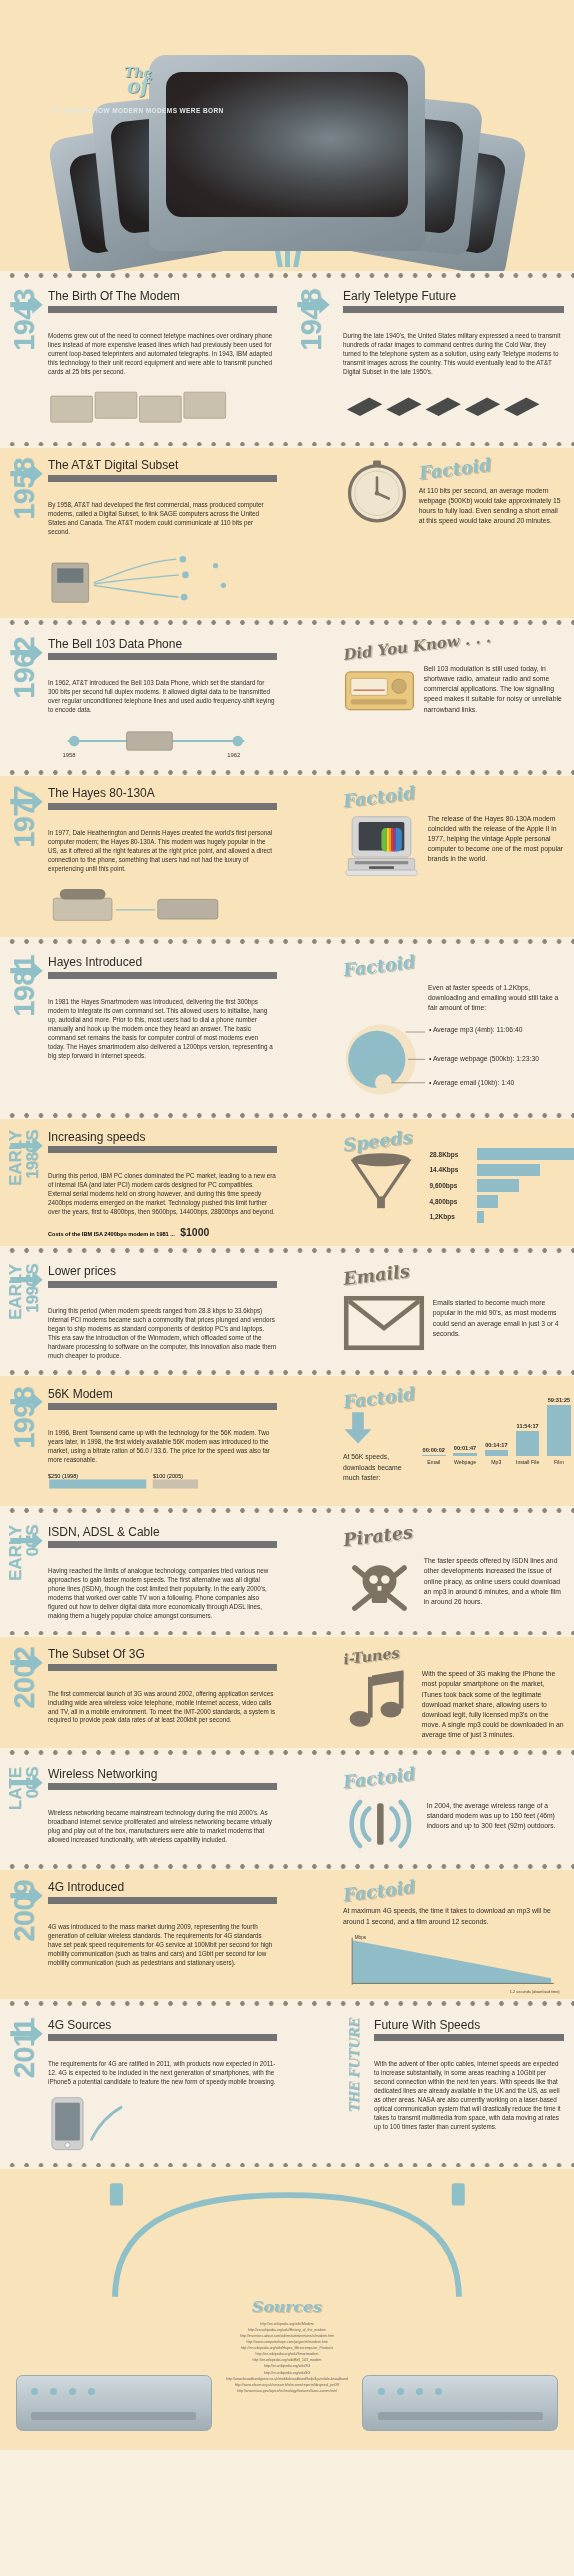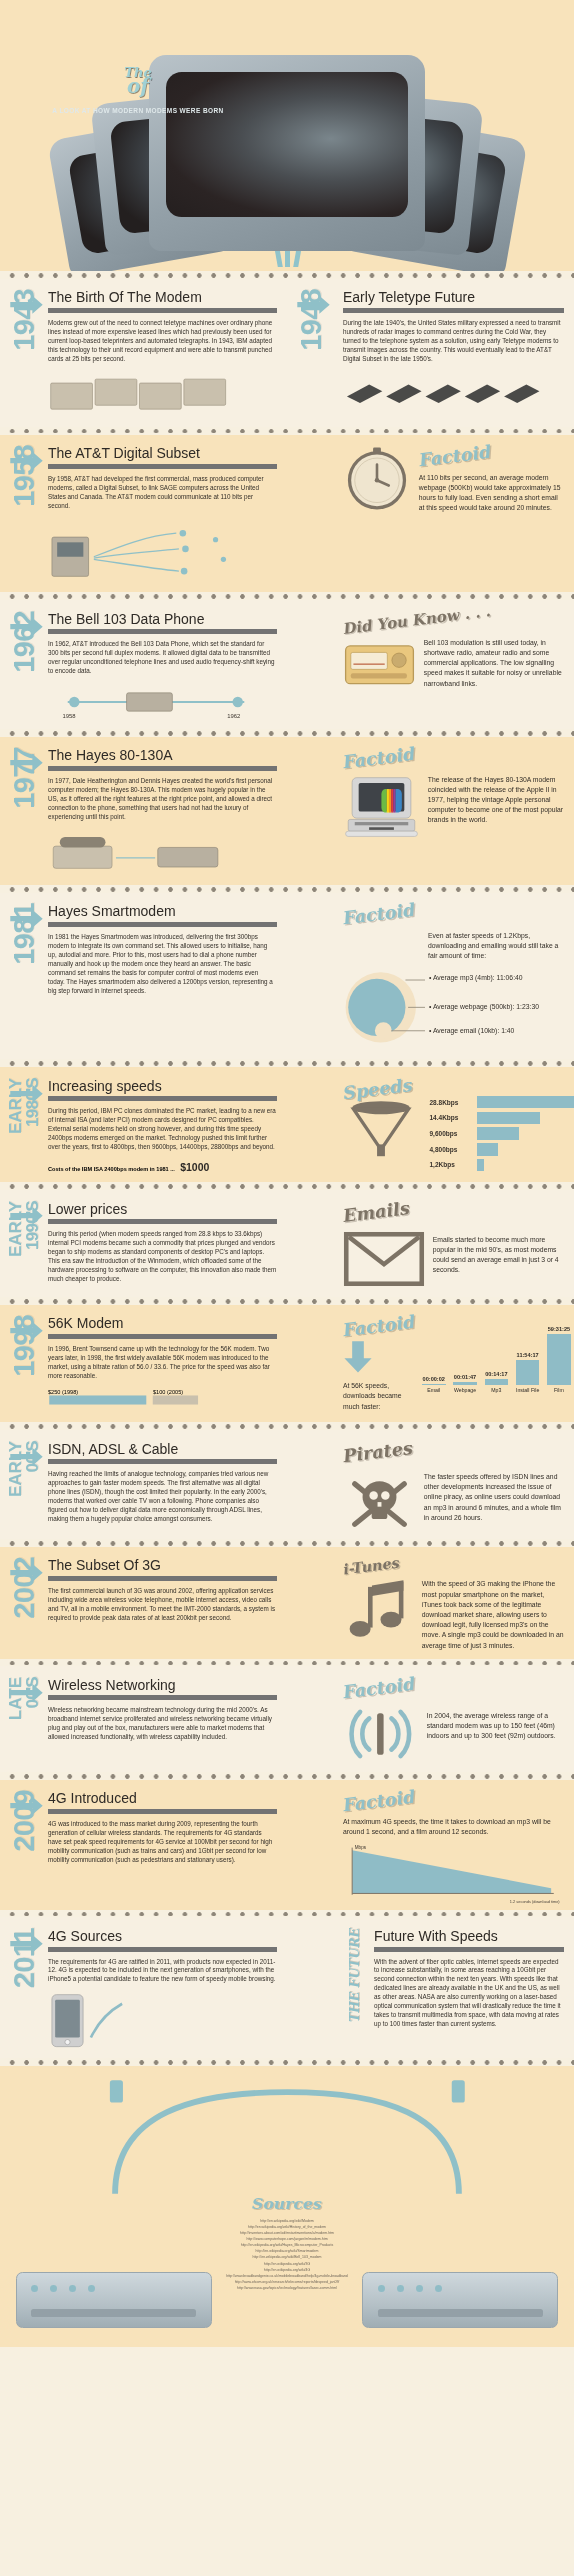--- a/index.html
+++ b/index.html
@@ -60,22 +60,22 @@
   .col.left  { padding-left:48px; }
   .col.right { padding-left:56px; }
   .year { position:absolute; left:1.3px; top:0; width:46px; height:100%;
      display:flex; align-items:flex-start; justify-content:center; }
   .year span { writing-mode:vertical-rl; transform:rotate(180deg);
      font-weight:bold; font-size:29px; color:#8fc0c8; letter-spacing:-0.7px; line-height:1;
      text-shadow:0.7px 0.7px 0 rgba(0,0,0,.07); }
   .year.small span { font-size:17px; }
   .year .pre { writing-mode:vertical-rl; transform:rotate(180deg); font-size:7.2px;
      color:#8fc0c8; font-weight:bold; letter-spacing:0; }
-  .h { font-size:14px; color:#2e2a26; font-weight:normal; padding-bottom:2.6px;
-     border-bottom:5px solid #737373; margin-bottom:6px; display:block; }
+  .h { font-size:12px; color:#2e2a26; font-weight:normal; padding-bottom:2.6px;
+     border-bottom:7px solid #737373; margin-bottom:19px; display:block; }
   .p { font-size:6.3px; line-height:1.42; color:#332e28; }
   .p.big { font-size:6.8px; line-height:1.5; }
 
   
   .badge { font-family:"DejaVu Serif", serif; font-style:italic; font-weight:bold;
      color:#8fc0c8; font-size:17.6px; text-shadow:1.3px 1.3px 0 rgba(120,110,95,.35);
      transform:rotate(-7deg); display:inline-block; }
   .badge.brown { color:#7d7365; }
   .badge.sm { font-size:14.4px; }
 
@@ -361,21 +361,21 @@
     <div class="inner">
       <div class="col left">
         <div class="year">
             <span>1981</span>
           </div>
         <div class="arrow">
           <svg width="35" height="26" viewBox="0 0 54 40">
               <path d="M2 14 h34 V4 l16 14 -16 14 V22 H2 Z" fill="#8fc0c8"></path>
             </svg>
         </div>
-        <div class="h">Hayes Smartmodem</div>
+        <div class="h">Hayes Introduced</div>
         <div class="p">In 1981 the Hayes Smartmodem was introduced, delivering the first 300bps modem to integrate its own command set. This allowed users to initialise, hang up, autodial and more. Prior to this, most users had to dial a phone number manually and hook up the modem once they heard an answer. The basic command set remains the basis for computer control of most modems even today. The Hayes smartmodem also delivered a 1200bps version, representing a big step forward in internet speeds.</div>
       </div>
       <div class="col right">
         <div class="badge">Factoid</div>
         <div class="p big" style="margin:6.5px 0 0 85px">Even at faster speeds of 1.2Kbps, downloading and emailing would still take a fair amount of time:</div>
         <div style="position:relative;margin-top:5.2px;height:85px">
           <svg width="82" height="82" viewBox="0 0 126 126" style="position:absolute;left:0;top:0">
             <circle cx="58" cy="62" r="54" fill="#f3e2c4"></circle>
             <circle cx="52" cy="62" r="44" fill="#8fbcc6"></circle>
             <circle cx="62" cy="98" r="13" fill="#f3e2c4"></circle>

